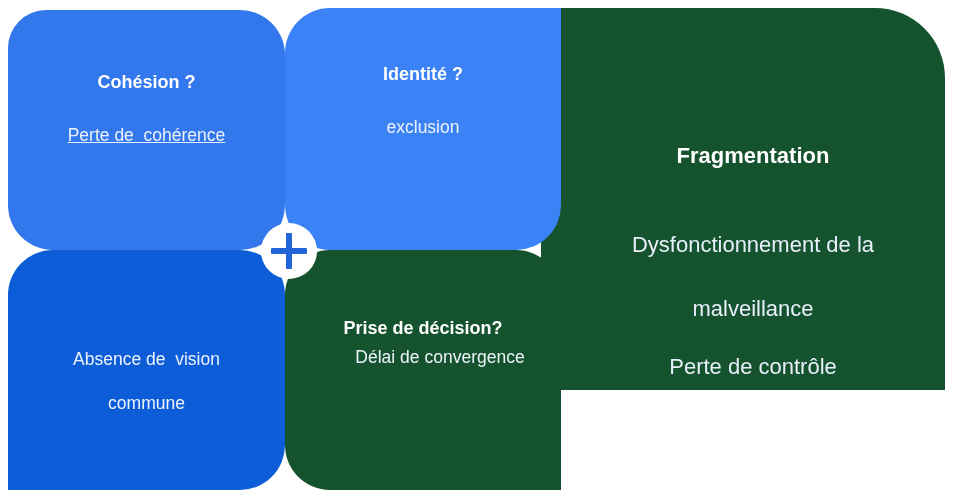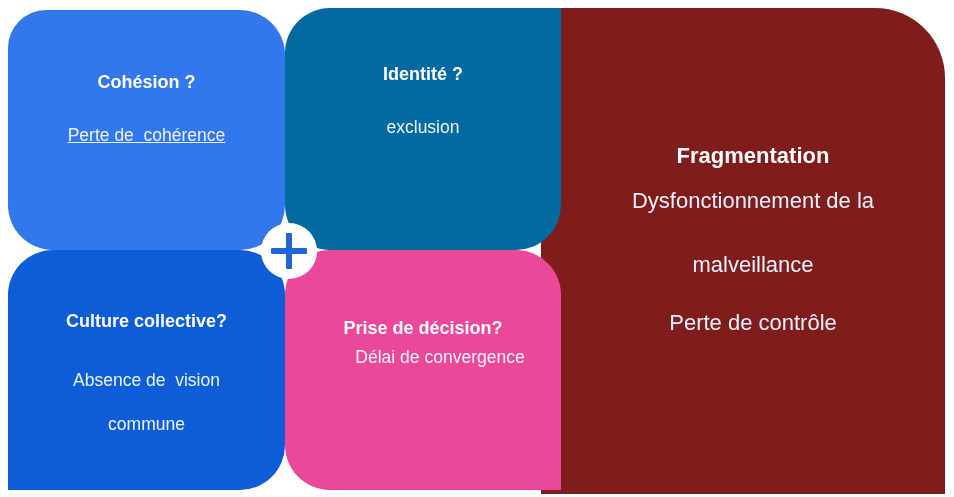--- a/index.html
+++ b/index.html
@@ -40,66 +40,66 @@
     left: 8px; top: 10px; width: 277px; height: 240px;
     background: #3377EC;
     border-radius: 38px 45px 45px 45px;
     padding-top: 62px;
   }
   .box-tl .l1 { margin-top: 42px; }
   .box-tl .l2 { margin-top: 32px; text-decoration: underline; }
   
   .box-tm {
     left: 285px; top: 8px; width: 276px; height: 242px;
-    background: #0369a1;
+    background: #3b82f6;
     border-radius: 45px 0 45px 45px;
     padding-top: 56px;
   }
   .box-tm .l1 { margin-top: 36px; }
   .box-tm .l2 { margin-top: 32px; }
   
   .box-bl {
     left: 8px; top: 250px; width: 277px; height: 240px;
     background: #0E5DD8;
     border-radius: 45px 45px 45px 0;
     padding-top: 61px;
   }
   .box-bl .l1 { margin-top: 38px; }
   .box-bl .l2 { margin-top: 24px; }
   
   .box-bm {
     left: 285px; top: 250px; width: 276px; height: 240px;
-    background: #ec4899;
+    background: #14532d;
     border-radius: 45px 45px 0 45px;
     padding-top: 68px;
   }
   .box-bm .l1 { margin-top: 17px; transform: translateX(-18px); }
   .box-bm .l2 { margin-top: 8px;  transform: translateX(17px); }
   
   .panel-dark {
-    left: 541px; top: 8px; width: 404px; height: 486px;
-    background: #7f1d1d;
+    left: 541px; top: 8px; width: 404px; height: 382px;
+    background: #14532d;
     border-radius: 0 70px 0 0;
     z-index: 0;
     padding-top: 135px;
     padding-left: 20px;
   }
   .r-title {
     font-weight: bold;
     font-size: 22px;
     line-height: 26px;
     color: #ffffff;
   }
   .r-line {
     font-size: 22px;
     line-height: 31px;
     color: #e9effb;
     white-space: pre-wrap;
   }
-  .panel-dark .r1 { margin-top: 16px; }
+  .panel-dark .r1 { margin-top: 60px; }
   .panel-dark .r2 { margin-top: 0; }
   .panel-dark .r3 { margin-top: 33px; }
   .panel-dark .r4 { margin-top: 27px; }
   
   .plus-circle {
     position: absolute;
     left: 261px; top: 223px;
     width: 56px; height: 56px;
     background: #ffffff;
     border-radius: 50%;
@@ -136,21 +136,20 @@
     <div class="q-title">Cohésion ?</div>
     <div class="q-line l2">Perte de  cohérence</div>
   </div>
 
   <div class="box box-tm">
     <div class="q-title">Identité ?</div>
     <div class="q-line l2">exclusion</div>
   </div>
 
   <div class="box box-bl">
-    <div class="q-title">Culture collective?</div>
     <div class="q-line l1">Absence de  vision</div>
     <div class="q-line l2">commune</div>
   </div>
 
   <div class="box box-bm">
     <div class="q-title">Prise de décision?</div>
     <div class="q-line l2">Délai de convergence</div>
   </div>
 
   <div class="plus-circle">

